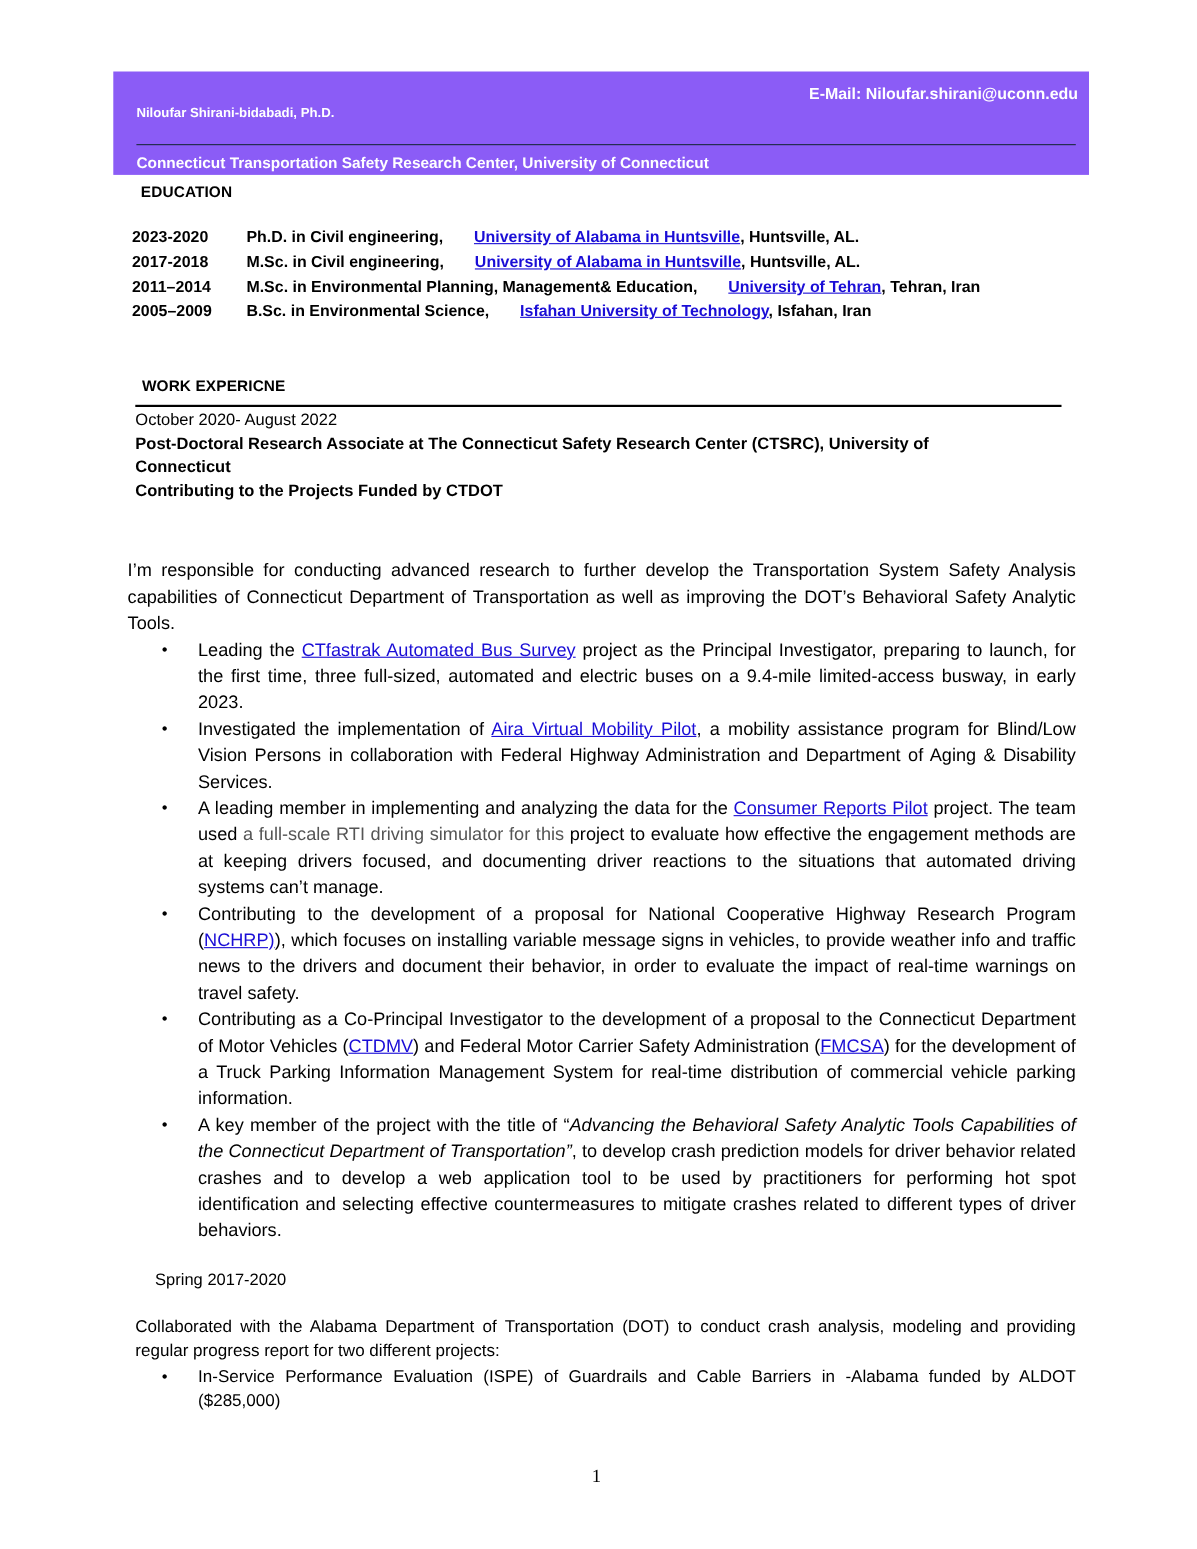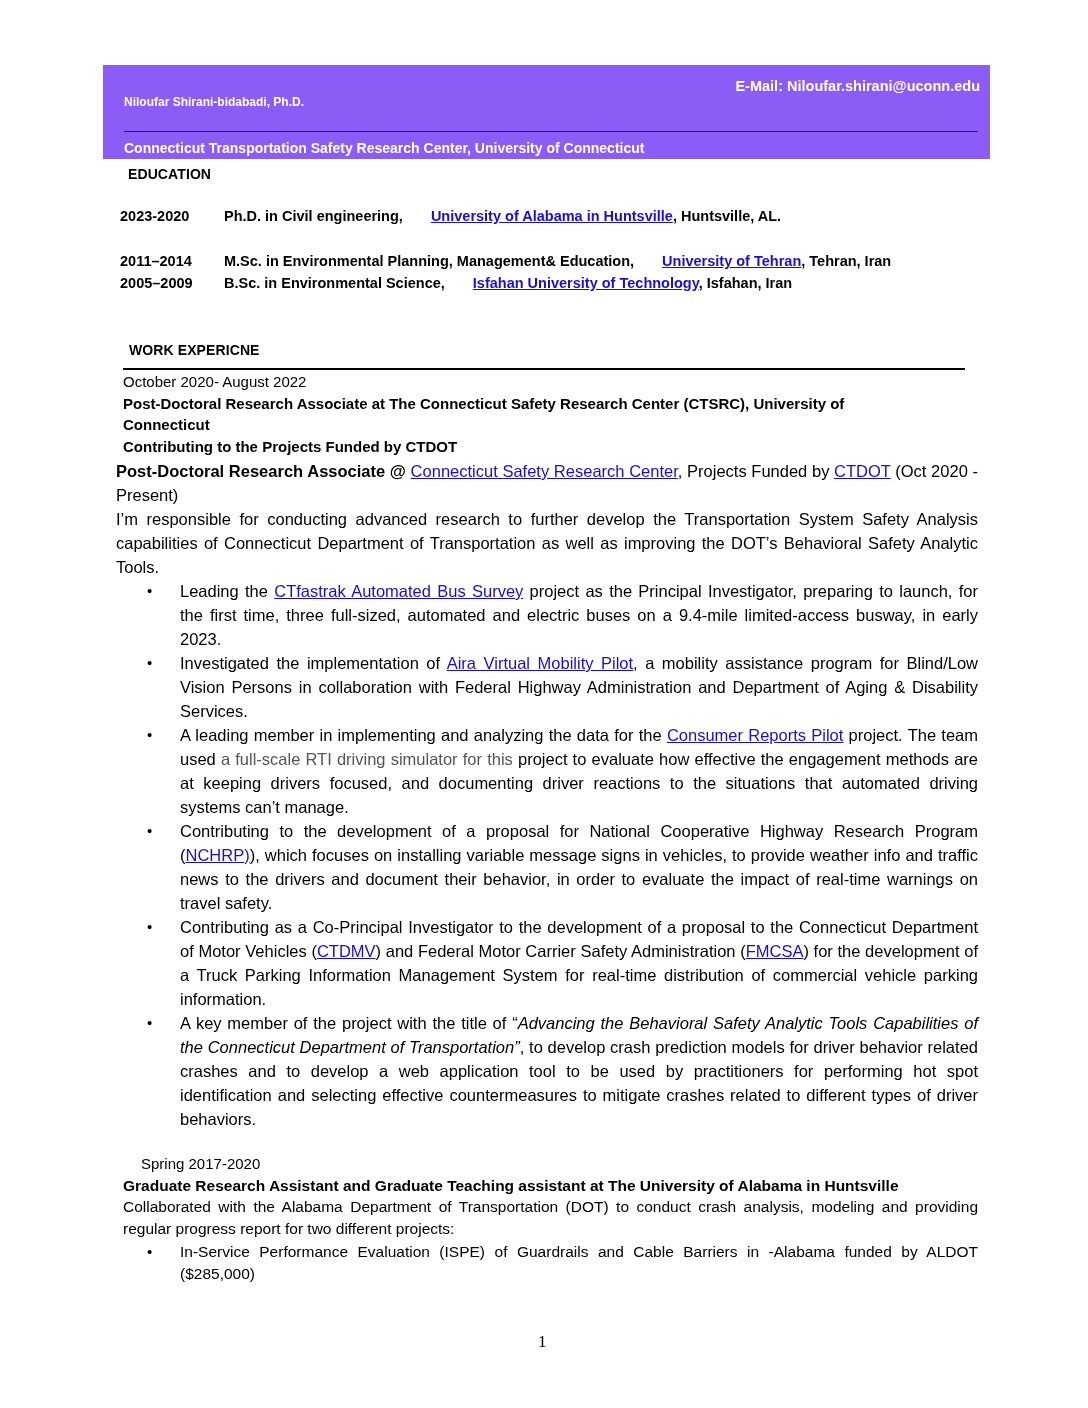--- a/index.html
+++ b/index.html
@@ -43,38 +43,38 @@
     <div class="name">Niloufar Shirani-bidabadi, Ph.D.</div>
     <div class="rule"></div>
     <div class="affil">Connecticut Transportation Safety Research Center, University of Connecticut</div>
   </div>
 
   <div class="section-head" style="left:128px; top:166px;">EDUCATION</div>
 
   <div class="edu-row" style="top:208px;">
     <span class="yr">2023-2020</span><span>Ph.D. in Civil engineering, </span><span class="lnk">University of Alabama in Huntsville</span><span>, Huntsville, AL.</span>
   </div>
+  <div class="edu-row" style="top:231px;">
+    <span class="yr">2017-2018</span><span>M.Sc. in Civil engineering, </span><span class="lnk">University of Alabama in Huntsville</span><span>, Huntsville, AL.</span>
+  </div>
   <div class="edu-row" style="top:253px;">
     <span class="yr">2011–2014</span><span>M.Sc. in Environmental Planning, Management&amp; Education, </span><span class="lnk">University of Tehran</span><span>, Tehran, Iran</span>
   </div>
   <div class="edu-row" style="top:275px;">
     <span class="yr">2005–2009</span><span>B.Sc. in Environmental Science, </span><span class="lnk">Isfahan University of Technology</span><span>, Isfahan, Iran</span>
   </div>
 
   <div class="section-head" style="left:129px; top:342px;">WORK EXPERICNE</div>
   <div class="work-rule"></div>
 
   <div class="line" style="left:123px; top:373px;">October 2020- August 2022</div>
   <div class="line b" style="left:123px; top:395px;">Post-Doctoral Research Associate at The Connecticut Safety Research Center (CTSRC), University of</div>
   <div class="line b" style="left:123px; top:416px;">Connecticut</div>
   <div class="line b" style="left:123px; top:438px;">Contributing to the Projects Funded by CTDOT</div>
 
-  <div class="para" style="top:459px;">
-    <span class="b">Post-Doctoral Research Associate @ </span><span class="lnk">Connecticut Safety Research Center</span><span>, Projects Funded by </span><span class="lnk">CTDOT</span><span> (Oct 2020 - Present)</span>
-  </div>
 
   <div class="para" style="top:507px;">I’m responsible for conducting advanced research to further develop the Transportation System Safety Analysis capabilities of Connecticut Department of Transportation as well as improving the DOT’s Behavioral Safety Analytic Tools.</div>
 
   <ul class="bullets" style="top:579px;">
     <li>
       <span class="dot">•</span>
       <span>Leading the </span><span class="lnk">CTfastrak Automated Bus Survey</span><span> project as the Principal Investigator, preparing to launch, for  the first time, three full-sized, automated and electric buses on a 9.4-mile limited-access busway, in early 2023.</span>
     </li>
     <li>
       <span class="dot">•</span>
@@ -92,21 +92,20 @@
       <span class="dot">•</span>
       <span>Contributing as a Co-Principal Investigator to the development of a proposal  to the Connecticut Department of Motor Vehicles (</span><span class="lnk">CTDMV</span><span>) and Federal Motor Carrier Safety Administration (</span><span class="lnk">FMCSA</span><span>) for the development of a Truck Parking Information Management System for real-time distribution of commercial vehicle parking information.</span>
     </li>
     <li>
       <span class="dot">•</span>
       <span>A key member of the project with the title of “</span><span class="ital">Advancing the Behavioral Safety Analytic Tools Capabilities of the Connecticut Department of Transportation”</span><span>, to develop crash prediction models for driver behavior related crashes and to develop a web application tool to be used by practitioners for performing hot spot identification and selecting effective countermeasures to mitigate crashes related to different types of driver behaviors.</span>
     </li>
   </ul>
 
   <div class="line" style="left:108px; top:1155px;margin-left:33px;">Spring 2017-2020</div>
-  <div class="line b" style="left:123px; top:1177px; font-size:15.5px;">Graduate Research Assistant and Graduate Teaching assistant at The University of Alabama in Huntsville</div>
   <div class="para" style="left:123px; width:855px; top:1196px; font-size:15.5px; line-height:22px;">Collaborated with the Alabama Department of Transportation (DOT) to conduct crash analysis, modeling and providing regular progress report for two different projects:</div>
   <ul class="bullets" style="top:1241px;">
     <li style="font-size:15.5px; line-height:22px;">
       <span class="dot">•</span>
       <span>In-Service Performance Evaluation (ISPE) of Guardrails and Cable Barriers in -Alabama funded by ALDOT ($285,000)</span>
     </li>
   </ul>
 
   <div class="page-num">1</div>
 </div>

